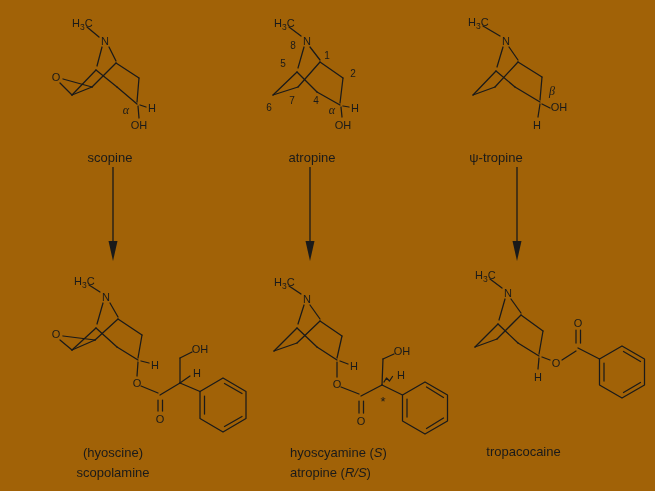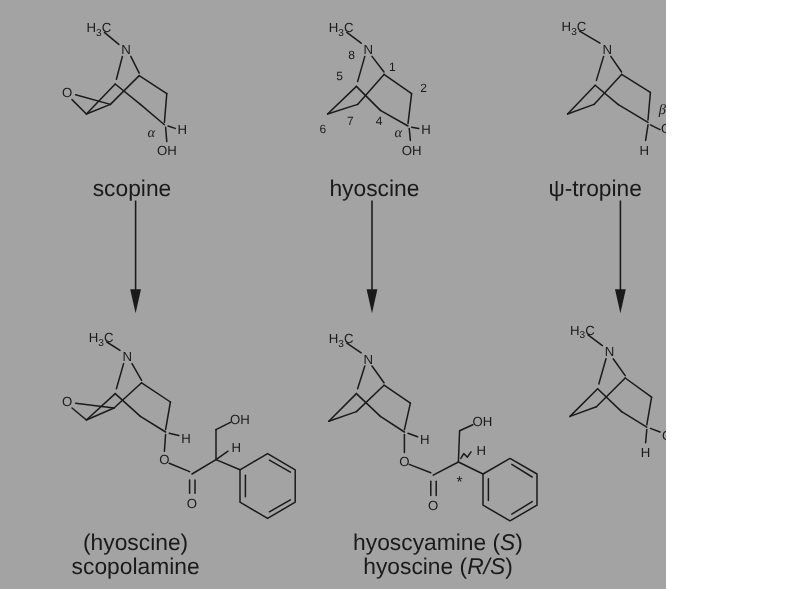--- a/index.html
+++ b/index.html
@@ -1,34 +1,34 @@
 <!DOCTYPE html>
 <html><head>
 <meta charset="utf-8">
 <style>
   html,body{margin:0;padding:0;background:#fff;}
   #canvas{
-    position:relative;width:555px;height:491px;background:#a3a3a3;
+    position:relative;width:655px;height:491px;background:#a16207;
     font-family:"Liberation Sans",sans-serif;color:#1a1a1a;overflow:hidden;
   }
   .mol{position:absolute;}
   .mol svg{display:block;overflow:visible;}
   .bonds path, .bonds line, .bonds polyline, .bonds polygon{
     stroke:#1a1a1a;stroke-width:1.25;fill:none;stroke-linecap:round;stroke-linejoin:round;
   }
   text{fill:#1a1a1a;font-family:"Liberation Sans",sans-serif;font-size:11px;}
   .atom{font-size:11px;}
   .locant{font-size:10px;}
   .greek{font-family:"Liberation Serif",serif;font-style:italic;font-size:12px;}
   .star{font-size:13px;}
   .caption{
-    position:absolute;font-size:19px;line-height:19.5px;color:#1a1a1a;
+    position:absolute;font-size:13px;line-height:19.5px;color:#1a1a1a;
     text-align:center;white-space:nowrap;
   }
-  .caption.left{text-align:center;}
+  .caption.left{text-align:left;}
   .caption i{font-style:italic;}
   .arrow{position:absolute;}
   .arrow line{stroke:#1a1a1a;stroke-width:1.3;}
   .arrow polygon{fill:#1a1a1a;stroke:none;}
 </style>
 </head>
 <body>
 
 <div id="canvas">
 
@@ -83,21 +83,21 @@
       <text x="33" y="62" text-anchor="middle" class="locant">5</text>
       <text x="103" y="72" text-anchor="middle" class="locant">2</text>
       <text x="66" y="99" text-anchor="middle" class="locant">4</text>
       <text x="42" y="99" text-anchor="middle" class="locant">7</text>
       <text x="19" y="106" text-anchor="middle" class="locant">6</text>
       <text x="82" y="109" text-anchor="middle" class="greek">α</text>
       <text x="105" y="107" text-anchor="middle" class="atom">H</text>
       <text x="93" y="124" text-anchor="middle" class="atom">OH</text>
     </svg>
   </div>
-  <div class="caption" style="left:252px;top:148px;width:120px;">hyoscine</div>
+  <div class="caption" style="left:252px;top:148px;width:120px;">atropine</div>
 
   <div class="mol" style="left:450px;top:5px;">
     <svg width="130" height="145" viewBox="0 0 130 145">
       <g class="bonds">
         <path d="M33,21 L50,31"></path>
         <path d="M59,42 L68,55"></path>
         <path d="M53,42 L47,62"></path>
         <path d="M68,57 L92,72"></path>
         <path d="M92,72 L90,95"></path>
         <path d="M90,97 L65,82"></path>
@@ -214,21 +214,21 @@
       <text x="99" y="100" text-anchor="middle" class="atom">H</text>
       <text x="82" y="118" text-anchor="middle" class="atom">O</text>
       <text x="106" y="155" text-anchor="middle" class="atom">O</text>
       <text x="147" y="85" text-anchor="middle" class="atom">OH</text>
       <text x="146" y="109" text-anchor="middle" class="atom">H</text>
       <text x="128" y="136" text-anchor="middle" class="star">*</text>
     </svg>
   </div>
   <div class="caption left" style="left:290px;top:443px;width:150px;">
     <div><span>hyoscyamine (</span><i>S</i><span>)</span></div>
-    <div><span>hyoscine (</span><i>R/S</i><span>)</span></div>
+    <div><span>atropine (</span><i>R/S</i><span>)</span></div>
   </div>
 
   <div class="mol" style="left:455px;top:265px;">
     <svg width="200" height="175" viewBox="0 0 200 175">
       <g class="bonds">
         <path d="M35,14 L47,23"></path>
         <path d="M56,34 L66,48"></path>
         <path d="M50,34 L44,55"></path>
         <path d="M66,50 L88,66"></path>
         <path d="M88,66 L84,89"></path>
@@ -248,14 +248,15 @@
         <path d="M185.5,117.5 L168.5,127.5"></path>
         <path d="M149,116 L149,98"></path>
       </g>
       <text x="20" y="14"><tspan>H</tspan><tspan dy="3" font-size="8.5">3</tspan><tspan dy="-3" font-size="11">C</tspan></text>
       <text x="53" y="32" text-anchor="middle" class="atom">N</text>
       <text x="83" y="116" text-anchor="middle" class="atom">H</text>
       <text x="101" y="102" text-anchor="middle" class="atom">O</text>
       <text x="123" y="62" text-anchor="middle" class="atom">O</text>
     </svg>
   </div>
+  <div class="caption" style="left:451px;top:442px;width:145px;">tropacocaine</div>
 
 </div>
 
 </body></html>

